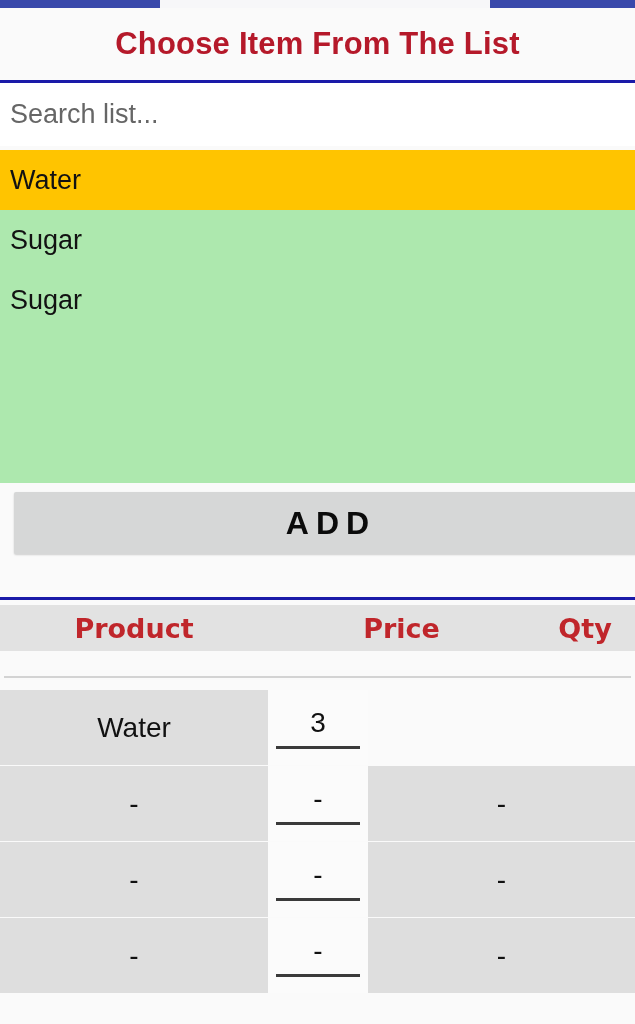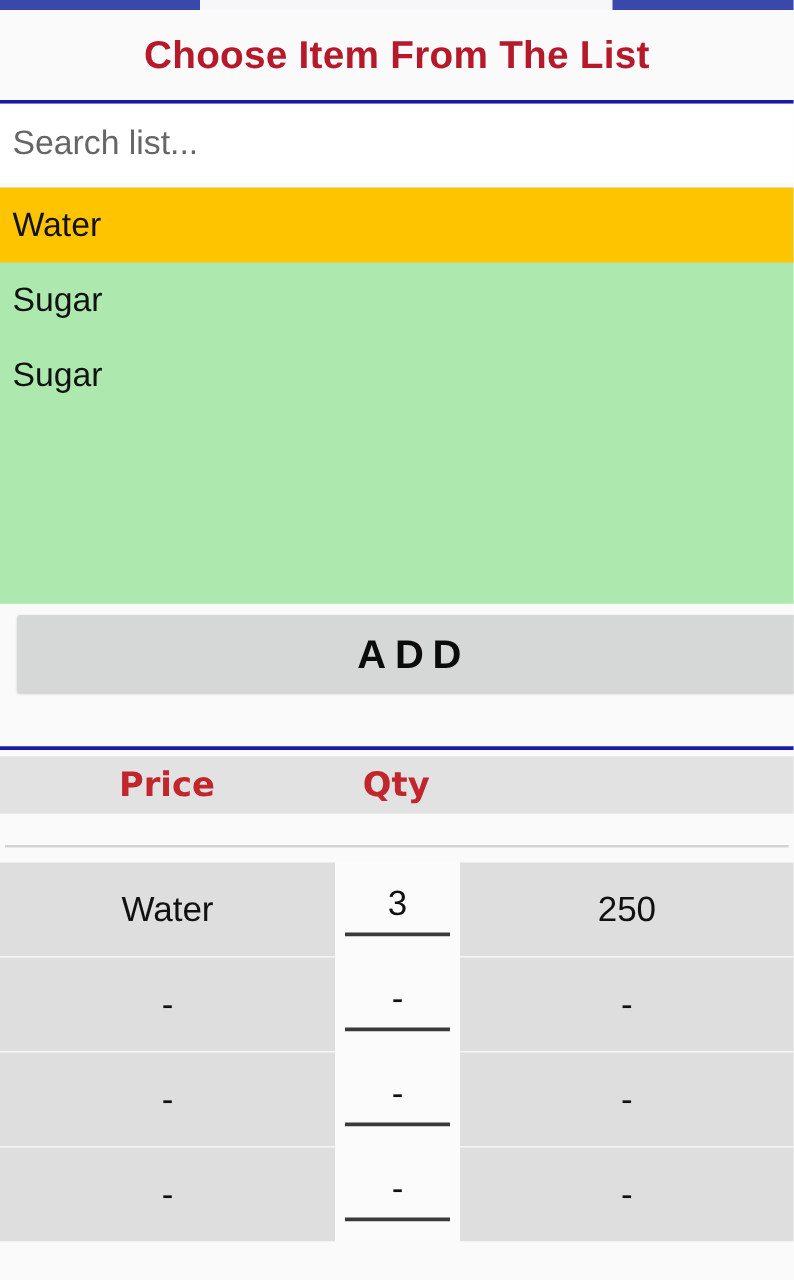--- a/index.html
+++ b/index.html
@@ -255,35 +255,35 @@
     <div class="list-item">
       <span>Sugar</span>
     </div>
   </div>
 
   <button class="add-button">ADD</button>
 
   <div class="divider-blue divider-mid"></div>
 
   <div class="table-head">
+    <div class="th th-product">Product</div>
     <div class="th th-price">Price</div>
     <div class="th th-qty">Qty</div>
   </div>
 
   <div class="head-rule"></div>
 
   <div class="table-body">
 
     <div class="trow">
       <div class="cell cell-product">Water</div>
       <div class="cell cell-qty">
         <input class="qty-val" type="text" value="3" style="">
         <div class="qty-underline"></div>
       </div>
-      <div class="cell cell-price">250</div>
     </div>
 
     <div class="trow">
       <div class="cell cell-product">-</div>
       <div class="cell cell-qty">
         <input class="qty-val" type="text" value="-" style="">
         <div class="qty-underline"></div>
       </div>
       <div class="cell cell-price">-</div>
     </div>

